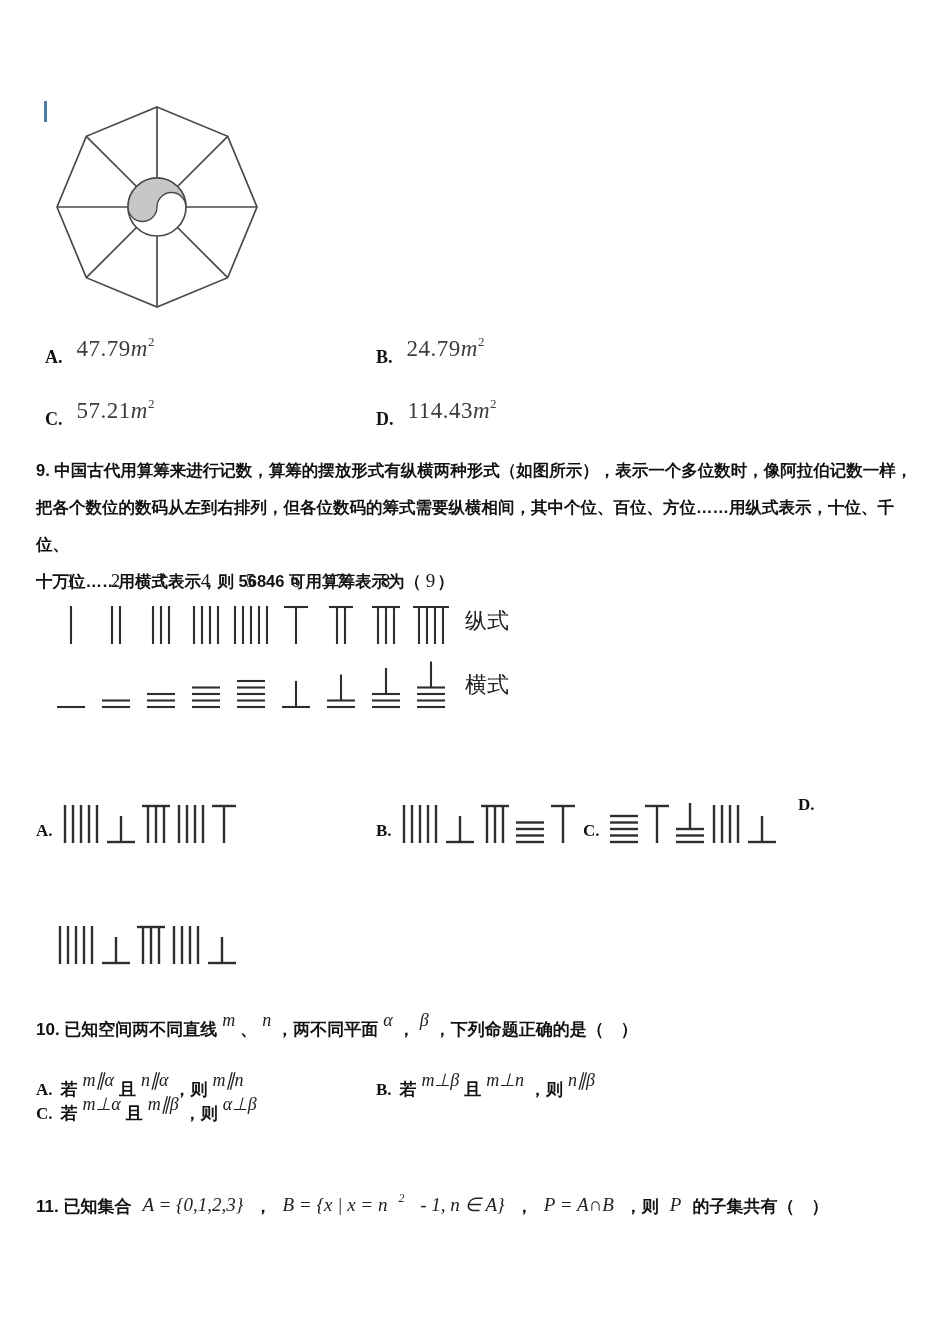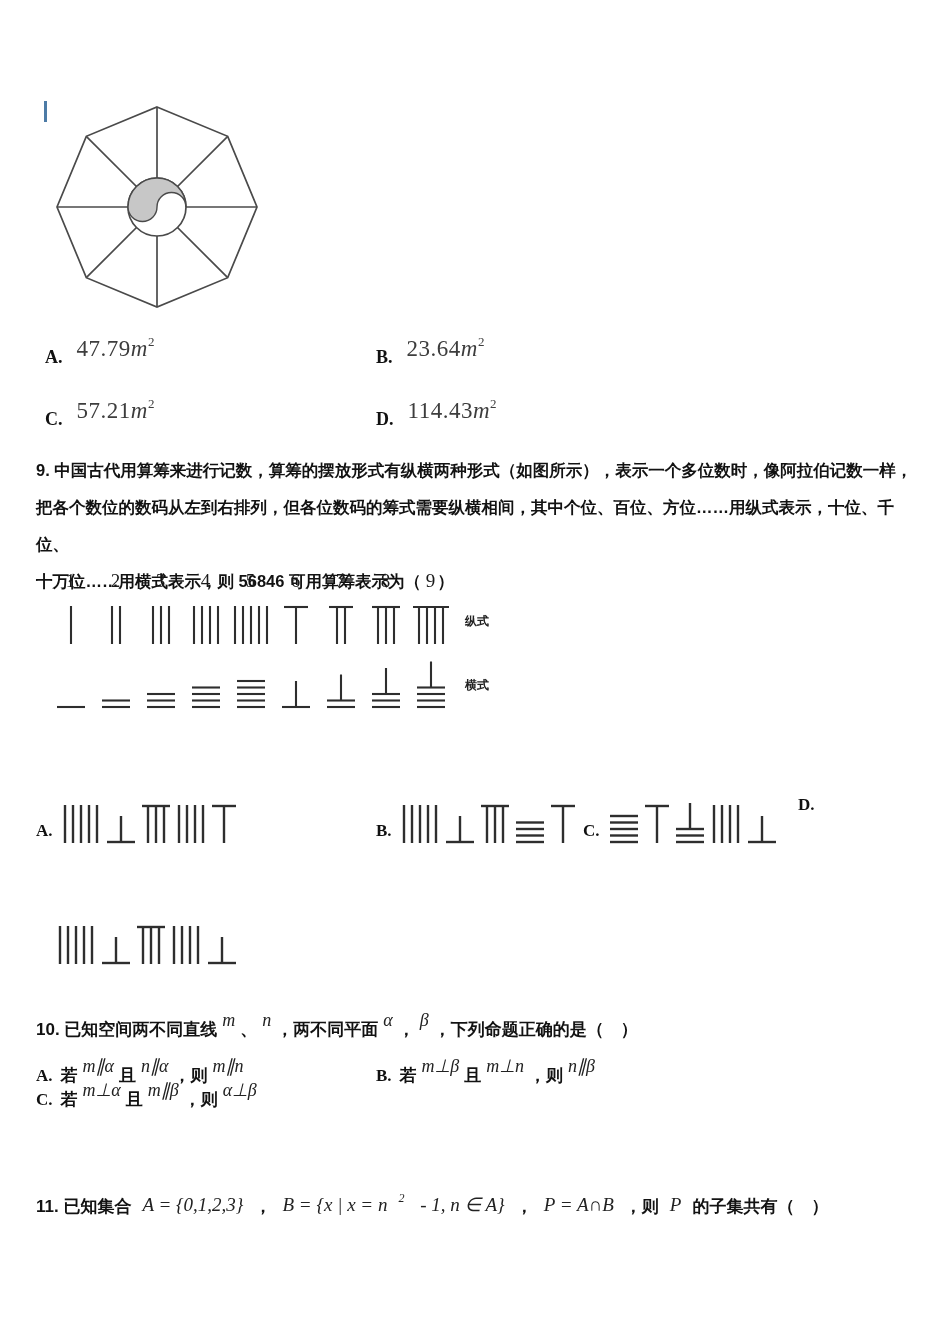--- a/index.html
+++ b/index.html
@@ -19,29 +19,29 @@
 
   .q9{position:absolute;left:36px;top:452px;width:890px;font-size:16.5px;font-weight:bold;line-height:37px;color:#121212}
 
   .rodchart{position:absolute;left:48px;top:570px}
   .rrow{display:flex}
   .rwrap{display:flex;align-items:center}
   .rcell{width:45px;display:flex;justify-content:center;align-items:flex-end}
   .rdig{font-family:"Liberation Serif",serif;font-size:19px;color:#1a1a1a;align-items:center;justify-content:center}
   .vrow{margin-top:4px}
   .hrow{margin-top:14px}
-  .rlabel{font-size:12px;font-weight:bold;color:#222;margin-left:12px}
+  .rlabel{font-size:22px;font-weight:normal;color:#222;margin-left:12px}
   .rcaption{width:405px;text-align:center;font-size:18px;font-weight:bold;color:#222;margin-top:22px}
 
   .rodopt{position:absolute;display:flex;align-items:flex-end}
   .olabel2{font-family:"Liberation Serif",serif;font-weight:bold;font-size:17px;color:#111;margin:0 8px 4px 0}
   .rods{display:flex;align-items:flex-end;gap:4px}
 
   .qline{position:absolute;font-size:17px;font-weight:bold;color:#121212;line-height:44px;white-space:nowrap}
-  .qopt{position:absolute;font-size:17px;font-weight:bold;color:#121212;line-height:28px;white-space:nowrap}
+  .qopt{position:absolute;font-size:17px;font-weight:bold;color:#121212;line-height:56px;white-space:nowrap}
   .qopt .olabel2{margin:0 8px 0 0;font-size:17px}
   .mup{font-family:"Liberation Serif",serif;font-style:italic;font-weight:normal;font-size:18px;color:#222;vertical-align:9px;margin:0 5px}
   .mth{font-family:"Liberation Serif",serif;font-style:italic;font-weight:normal;font-size:19px;color:#222;margin:0 11px;vertical-align:1px}
   .msup{font-family:"Liberation Serif",serif;font-style:italic;font-weight:normal;font-size:12px;color:#222;vertical-align:10px}
 </style>
 </head>
 <body>
 
 <div class="page">
 
@@ -62,21 +62,21 @@
     <circle cx="112" cy="107" r="29" fill="#ffffff" stroke="#4a4a4a" stroke-width="1.7"></circle>
     <path d="M 83 107 A 29 29 0 0 1 141 107 A 14.5 14.5 0 0 0 112 107 A 14.5 14.5 0 0 1 83 107 Z" fill="#c7c7c7" stroke="#4a4a4a" stroke-width="1.4"></path>
   </svg>
 
   <div class="area-opt" style="left:45px;top:334px">
     <span class="olabel">A.</span>
     <span class="oval"><span>47.79</span><span class="unit">m</span><sup>2</sup></span>
   </div>
   <div class="area-opt" style="left:376px;top:334px">
     <span class="olabel">B.</span>
-    <span class="oval"><span>23.64</span><span class="unit">m</span><sup>2</sup></span>
+    <span class="oval"><span>24.79</span><span class="unit">m</span><sup>2</sup></span>
   </div>
   <div class="area-opt" style="left:45px;top:396px">
     <span class="olabel">C.</span>
     <span class="oval"><span>57.21</span><span class="unit">m</span><sup>2</sup></span>
   </div>
   <div class="area-opt" style="left:376px;top:396px">
     <span class="olabel">D.</span>
     <span class="oval"><span>114.43</span><span class="unit">m</span><sup>2</sup></span>
   </div>
 

